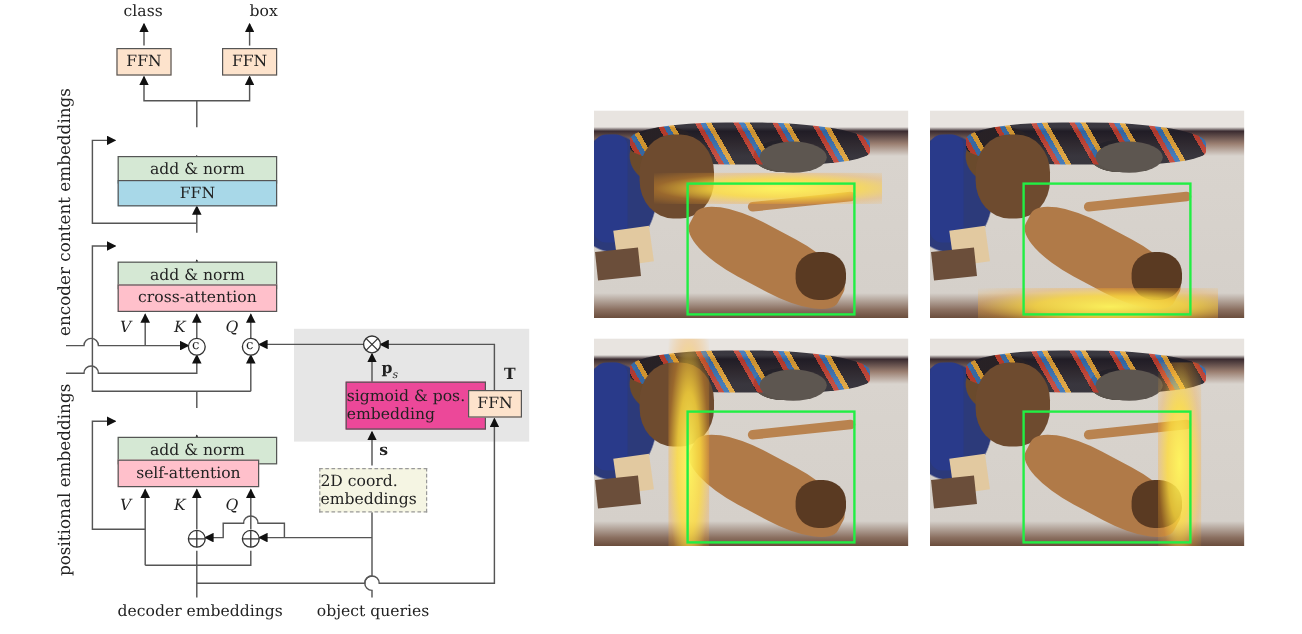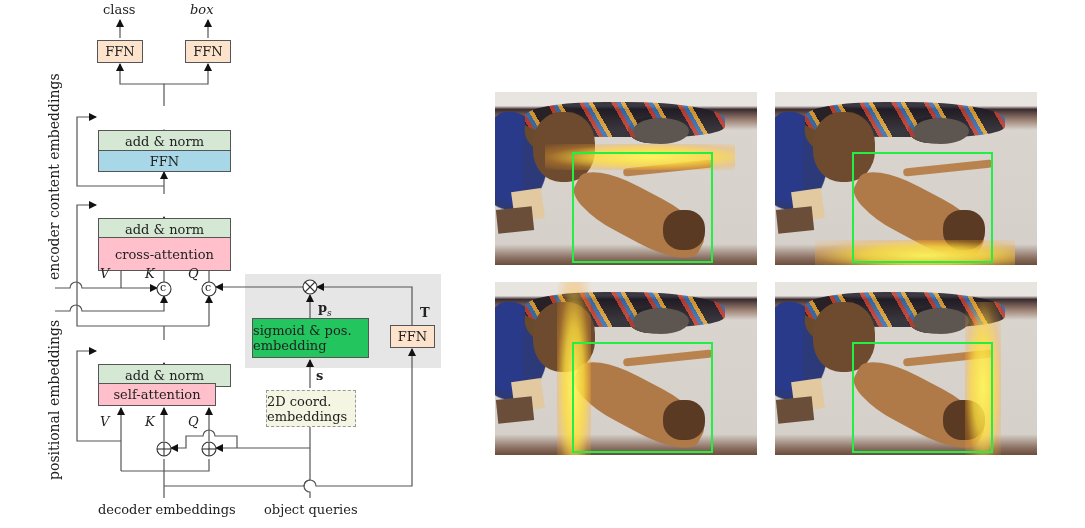--- a/index.html
+++ b/index.html
@@ -6,21 +6,21 @@
   body { width:1085px; height:528px; position:relative; overflow:hidden;
          font-family: "DejaVu Serif", "Liberation Serif", serif; color:#222; }
   .diagram { position:absolute; left:0; top:0; width:460px; height:528px; }
   .box { position:absolute; border:1.3px solid #555; box-sizing:border-box;
          display:flex; align-items:center; justify-content:center; 
          font-size:13px; line-height:15px; color:#222; }
   .green { background:#d5e8d4;margin-top:24px; }
   .blue { background:#a8d8e8; }
   .pink { background:#ffc0cb; }
   .peach { background:#fde3cc; }
-  .purple { background:#22c55e; }
+  .purple { background:#ec4899;margin-left:36px; }
   .coord { background:#f5f5e3; border:1.3px dashed #999; }
   .label { position:absolute; font-size:13px; color:#222; white-space:nowrap; }
   .ital { font-style:italic; }
   .bold { font-weight:bold; }
   .vlabel { position:absolute; font-size:14px; white-space:nowrap; transform:rotate(-90deg); transform-origin:left top; }
   .gray-region { position:absolute; background:#e6e6e6; }
   svg.wires { position:absolute; left:0; top:0; }
   .photos { position:absolute; left:495px; top:92px; }
   .photo { position:absolute; width:262px; height:173px; overflow:hidden; }
   .photo .bg { position:absolute; inset:0;
@@ -127,28 +127,28 @@
         <line x1="209" y1="442" x2="209" y2="456"></line>
       <line x1="305" y1="282" x2="315" y2="292"></line>
         <line x1="315" y1="282" x2="305" y2="292"></line>
     </g>
   </svg>
 
   <div class="label" style="left:160px;top:281px;font-size:11px;">c</div>
   <div class="label" style="left:205px;top:281px;font-size:11px;">c</div>
 
   <div class="label" style="left:103px;top:2px;">class</div>
-  <div class="label" style="left:190px;top:2px;font-style:italic;">box</div>
+  <div class="label" style="left:208px;top:2px;">box</div>
 
   <div class="box peach" style="left:97px;top:40px;width:46px;height:23px;">FFN</div>
   <div class="box peach" style="left:185px;top:40px;width:46px;height:23px;">FFN</div>
   <div class="box green" style="left:98px;top:106px;width:133px;height:23px;">add &amp; norm</div>
   <div class="box blue" style="left:98px;top:150px;width:133px;height:22px;">FFN</div>
   <div class="box green" style="left:98px;top:194px;width:133px;height:23px;">add &amp; norm</div>
-  <div class="box pink" style="left:98px;top:237px;width:133px;height:34px;">cross-attention</div>
+  <div class="box pink" style="left:98px;top:237px;width:133px;height:23px;">cross-attention</div>
   <div class="box green" style="left:98px;top:340px;width:133px;height:23px;">add &amp; norm</div>
   <div class="box pink" style="left:98px;top:383px;width:118px;height:23px;">self-attention</div>
   <div class="box purple" style="left:252px;top:318px;width:117px;height:40px;">sigmoid &amp; pos. embedding</div>
   <div class="box peach" style="left:390px;top:325px;width:45px;height:23px;">FFN</div>
   <div class="box coord" style="left:266px;top:390px;width:90px;height:37px;">2D coord. embeddings</div>
 
   <div class="label ital" style="left:100px;top:266px;">V</div>
   <div class="label ital" style="left:145px;top:266px;">K</div>
   <div class="label ital" style="left:188px;top:266px;">Q</div>
   <div class="label ital" style="left:100px;top:414px;">V</div>

